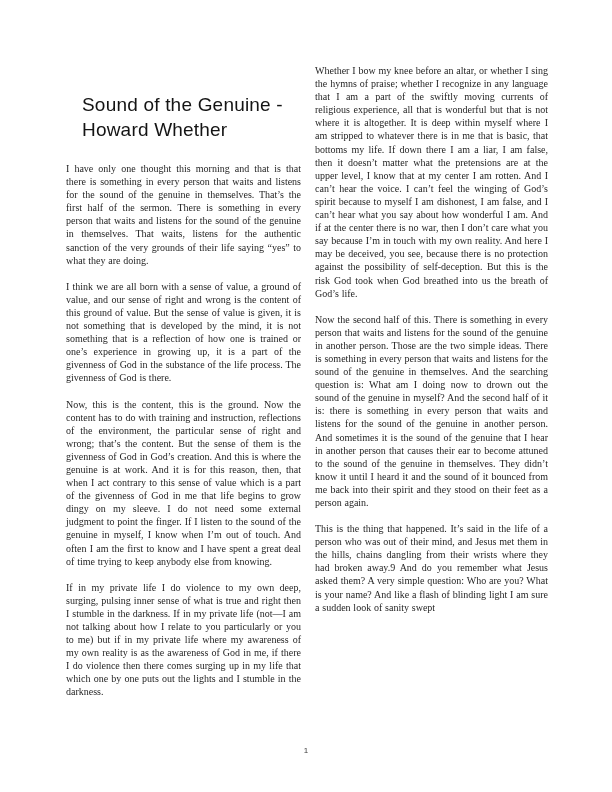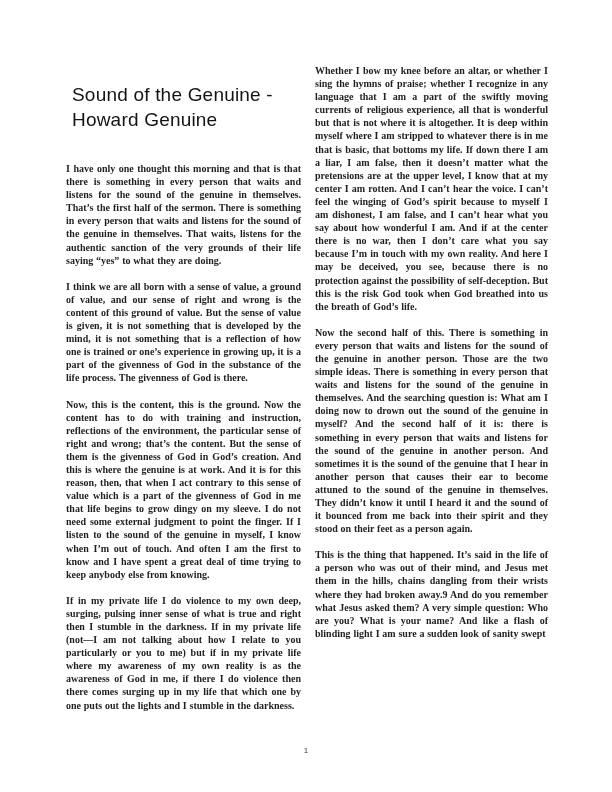--- a/index.html
+++ b/index.html
@@ -13,39 +13,38 @@
     height: 792px;
     background: #ffffff;
     overflow: hidden;
     font-family: "Liberation Serif", serif;
     color: #1f1f1f;
   }
   .doc-title {
     position: absolute;
     left: 66px;
     top: 76px;
-    margin: 6px;
+    margin: 16px;
     width: 240px;
     font-family: "Liberation Sans", sans-serif;
     font-size: 19px;
     line-height: 25px;
     font-weight: 400;
     letter-spacing: 0.2px;
     color: #141414;
   }
   .title-line { display: block; }
   .col {
     position: absolute;
     font-size: 10px;
     line-height: 13.1px;
     text-align: justify;
     hyphens: auto;
     -webkit-hyphens: auto;
     word-spacing: 0.3px;
-    font-weight: bold;
   }
   .col p {
     margin: 0 0 13px 0;
   }
   .col-left {
     left: 66px;
     top: 162px;
     width: 235px;
   }
   .col-right {
@@ -64,21 +63,21 @@
     color: #3c3c3c;
   }
 </style>
 </head>
 <body>
 
 <div class="page">
 
   <h1 class="doc-title">
     <span class="title-line">Sound of the Genuine -</span>
-    <span class="title-line">Howard Genuine</span>
+    <span class="title-line">Howard Whether</span>
   </h1>
 
   <div class="col col-left">
     <p>I have only one thought this morning and that is that there is something in every person that waits and listens for the sound of the genuine in themselves. That’s the first half of the sermon. There is something in every person that waits and listens for the sound of the genuine in themselves. That waits, listens for the authentic sanction of the very grounds of their life saying “yes” to what they are doing.</p>
     <p>I think we are all born with a sense of value, a ground of value, and our sense of right and wrong is the content of this ground of value. But the sense of value is given, it is not something that is developed by the mind, it is not something that is a reflection of how one is trained or one’s experience in growing up, it is a part of the givenness of God in the substance of the life process. The givenness of God is there.</p>
     <p>Now, this is the content, this is the ground. Now the content has to do with training and instruction, reflections of the environment, the particular sense of right and wrong; that’s the content. But the sense of them is the givenness of God in God’s creation. And this is where the genuine is at work. And it is for this reason, then, that when I act contrary to this sense of value which is a part of the givenness of God in me that life begins to grow dingy on my sleeve. I do not need some external judgment to point the finger. If I listen to the sound of the genuine in myself, I know when I’m out of touch. And often I am the first to know and I have spent a great deal of time trying to keep anybody else from knowing.</p>
     <p>If in my private life I do violence to my own deep, surging, pulsing inner sense of what is true and right then I stumble in the darkness. If in my private life (not—I am not talking about how I relate to you particularly or you to me) but if in my private life where my awareness of my own reality is as the awareness of God in me, if there I do violence then there comes surging up in my life that which one by one puts out the lights and I stumble in the darkness.</p>
   </div>
 
   <div class="col col-right">

